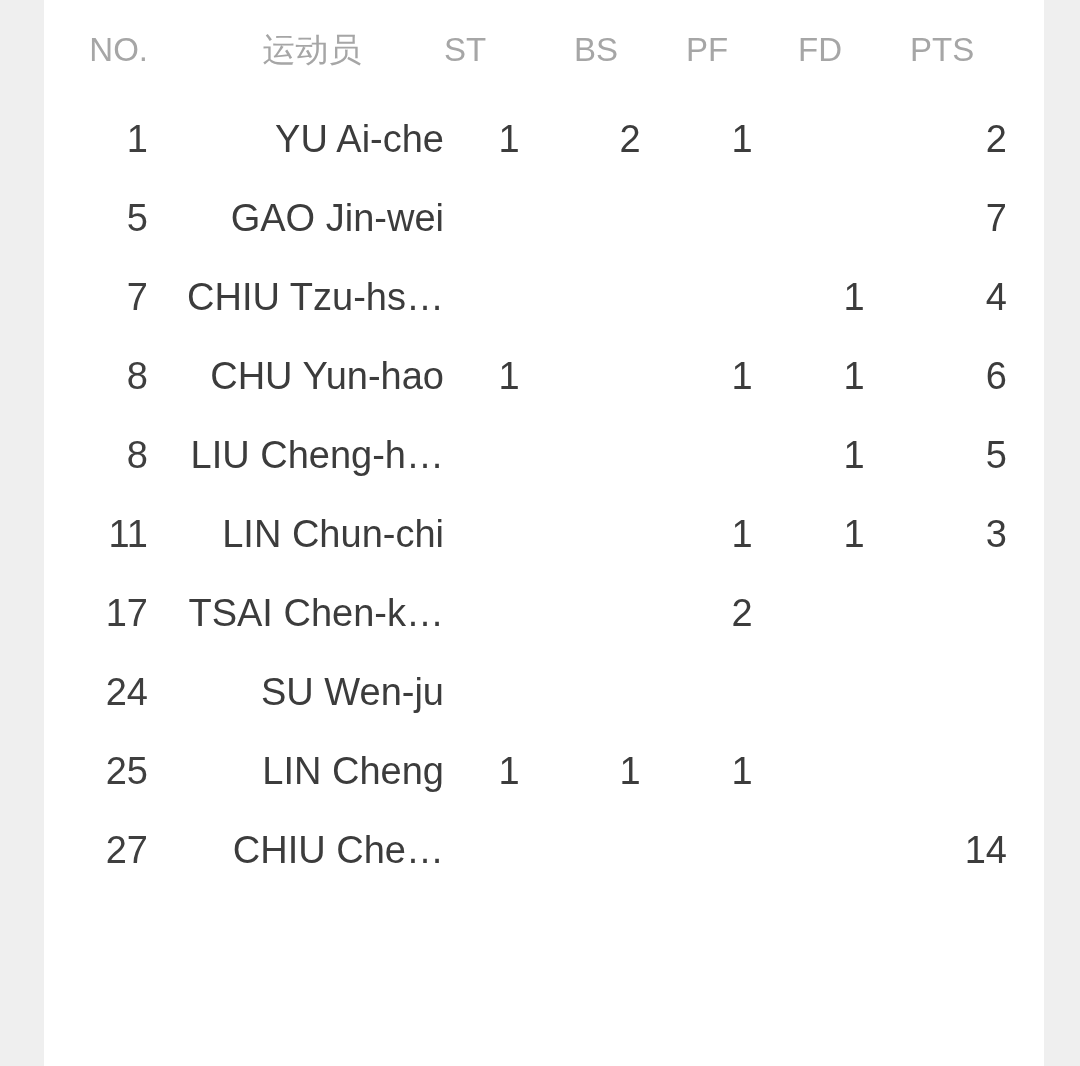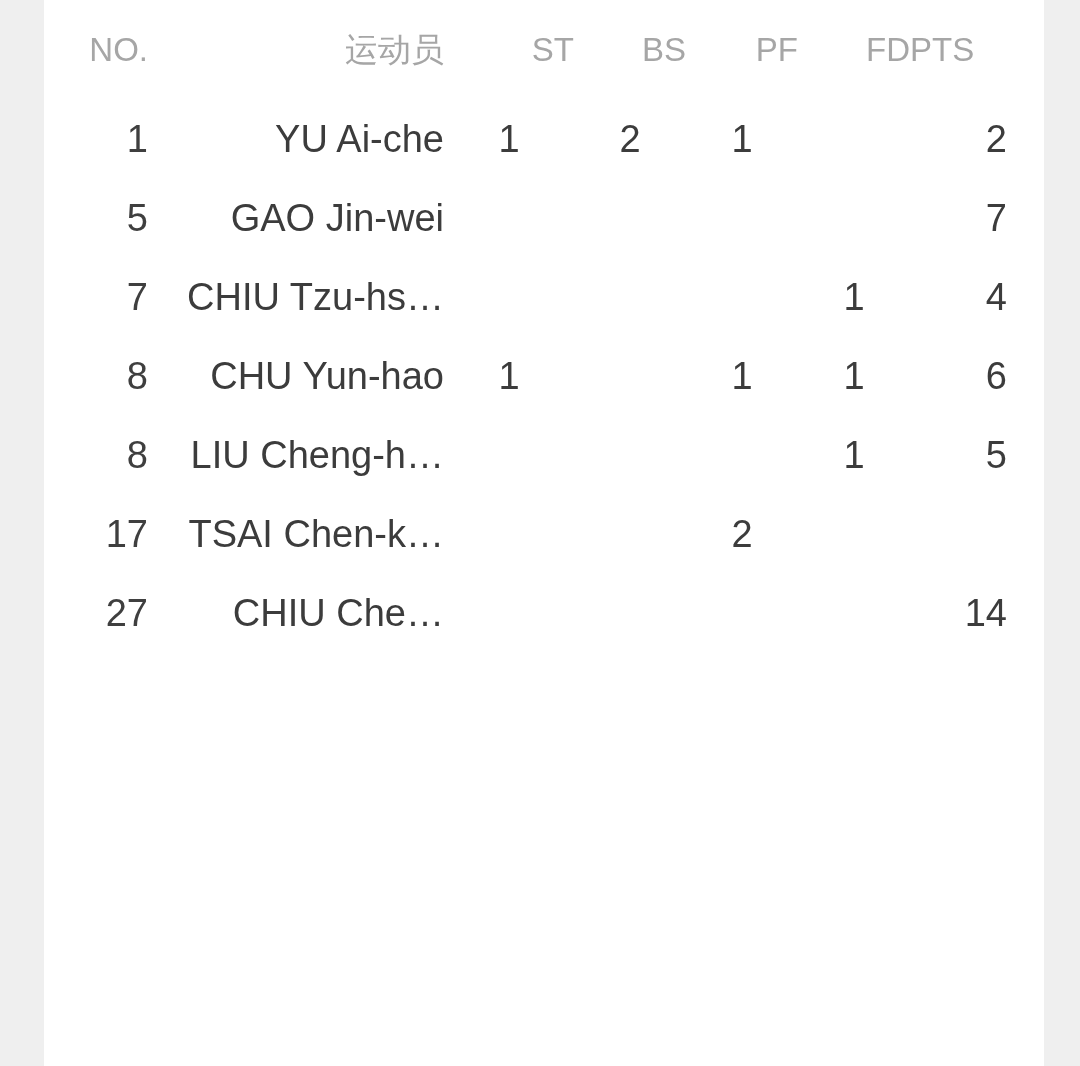--- a/index.html
+++ b/index.html
@@ -43,22 +43,22 @@
 
   thead th {
     font-weight: 400;
     color: #a6a6a6;
     font-size: 33px;
     padding: 0;
     height: 100px;
     vertical-align: middle;
   }
   thead th.h-no   { text-align: right;  padding-right: 6px; }
-  thead th.h-name { text-align: right;   padding-left: 26px; }
-  thead th.h-num  { text-align: right; }
+  thead th.h-name { text-align: center;   padding-left: 26px; }
+  thead th.h-num  { text-align: left; }
   thead th.h-pts  { text-align: left;  padding-right: 37px; }
 
   tbody td {
     font-size: 38px;
     color: #3c3c3c;
     height: 79px;
     padding: 0;
     vertical-align: middle;
   }
   tbody td.no    { text-align: right; padding-right: 6px; color: #3f3f3f; }
@@ -132,25 +132,52 @@
         <tr>
           <td class="no">8</td>
           <td class="name">LIU Cheng-h…</td>
           <td class="num"></td>
           <td class="num"></td>
           <td class="num"></td>
           <td class="num">1</td>
           <td class="pts">5</td>
         </tr>
         <tr>
+          <td class="no">11</td>
+          <td class="name">LIN Chun-chi</td>
+          <td class="num"></td>
+          <td class="num"></td>
+          <td class="num">1</td>
+          <td class="num">1</td>
+          <td class="pts">3</td>
+        </tr>
+        <tr>
           <td class="no">17</td>
           <td class="name">TSAI Chen-k…</td>
           <td class="num"></td>
           <td class="num"></td>
           <td class="num">2</td>
+          <td class="num"></td>
+          <td class="pts"></td>
+        </tr>
+        <tr>
+          <td class="no">24</td>
+          <td class="name">SU Wen-ju</td>
+          <td class="num"></td>
+          <td class="num"></td>
+          <td class="num"></td>
+          <td class="num"></td>
+          <td class="pts"></td>
+        </tr>
+        <tr>
+          <td class="no">25</td>
+          <td class="name">LIN Cheng</td>
+          <td class="num">1</td>
+          <td class="num">1</td>
+          <td class="num">1</td>
           <td class="num"></td>
           <td class="pts"></td>
         </tr>
         <tr>
           <td class="no">27</td>
           <td class="name">CHIU Che…</td>
           <td class="num"></td>
           <td class="num"></td>
           <td class="num"></td>
           <td class="num"></td>

